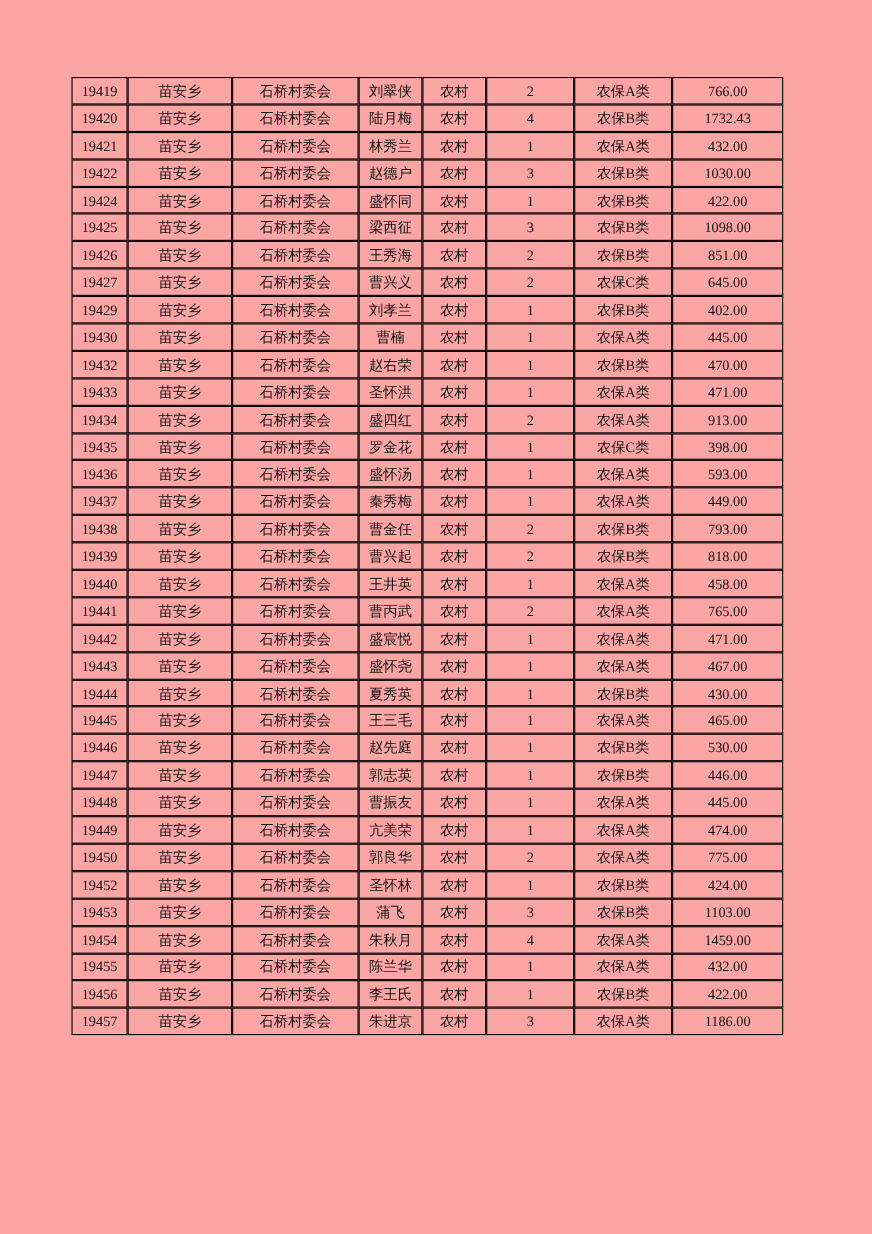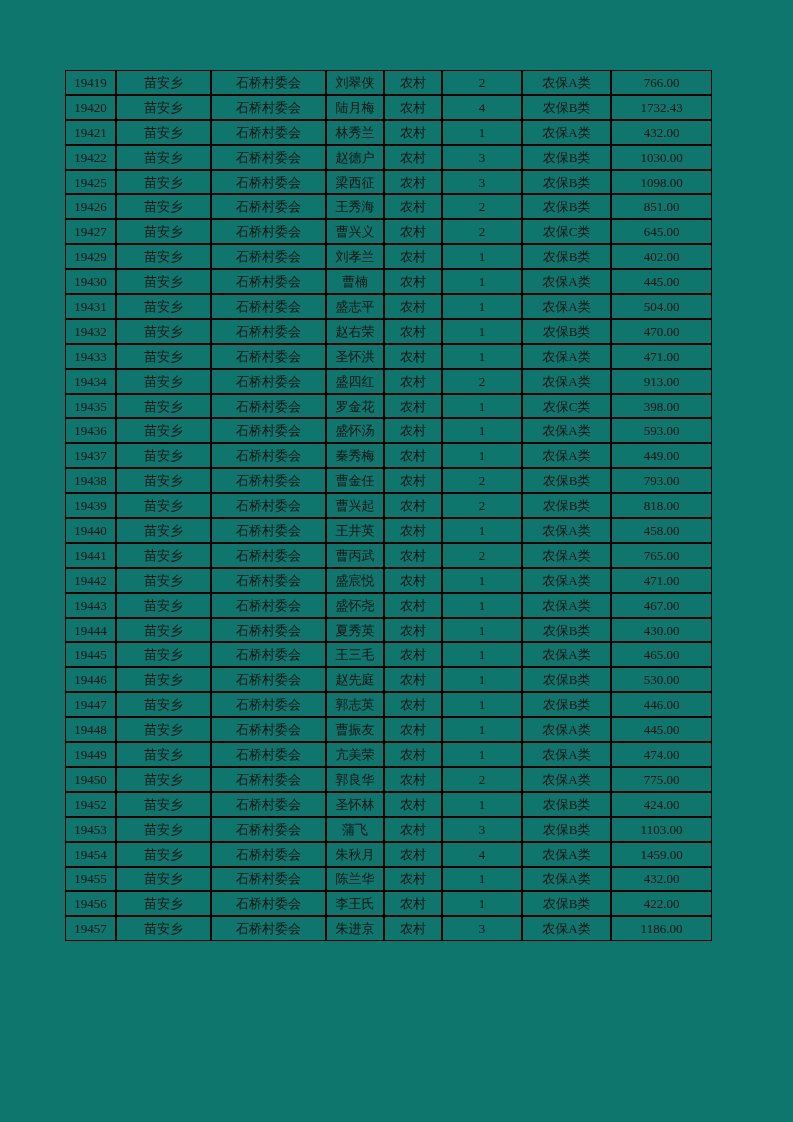--- a/index.html
+++ b/index.html
@@ -5,21 +5,21 @@
   html, body {
     margin: 0;
     padding: 0;
     background: #e8e8e8;
   }
   .page {
     position: relative;
     width: 793px;
     height: 1122px;
     margin: 0 auto;
-    background: #0f766e;
+    background: #fca5a5;
     overflow: hidden;
     font-family: "Liberation Serif", "DejaVu Serif", serif;
     color: #111111;
   }
   table.grid {
     position: absolute;
     left: 65px;
     top: 70px;
     border-collapse: separate;
     border-spacing: 0;
@@ -97,20 +97,30 @@
     <td>19422</td>
     <td>苗安乡</td>
     <td>石桥村委会</td>
     <td>赵德户</td>
     <td>农村</td>
     <td>3</td>
     <td>农保B类</td>
     <td>1030.00</td>
   </tr>
         <tr>
+    <td>19424</td>
+    <td>苗安乡</td>
+    <td>石桥村委会</td>
+    <td>盛怀同</td>
+    <td>农村</td>
+    <td>1</td>
+    <td>农保B类</td>
+    <td>422.00</td>
+  </tr>
+        <tr>
     <td>19425</td>
     <td>苗安乡</td>
     <td>石桥村委会</td>
     <td>梁西征</td>
     <td>农村</td>
     <td>3</td>
     <td>农保B类</td>
     <td>1098.00</td>
   </tr>
         <tr>
@@ -145,30 +155,20 @@
   </tr>
         <tr>
     <td>19430</td>
     <td>苗安乡</td>
     <td>石桥村委会</td>
     <td>曹楠</td>
     <td>农村</td>
     <td>1</td>
     <td>农保A类</td>
     <td>445.00</td>
-  </tr>
-        <tr>
-    <td>19431</td>
-    <td>苗安乡</td>
-    <td>石桥村委会</td>
-    <td>盛志平</td>
-    <td>农村</td>
-    <td>1</td>
-    <td>农保A类</td>
-    <td>504.00</td>
   </tr>
         <tr>
     <td>19432</td>
     <td>苗安乡</td>
     <td>石桥村委会</td>
     <td>赵右荣</td>
     <td>农村</td>
     <td>1</td>
     <td>农保B类</td>
     <td>470.00</td>

